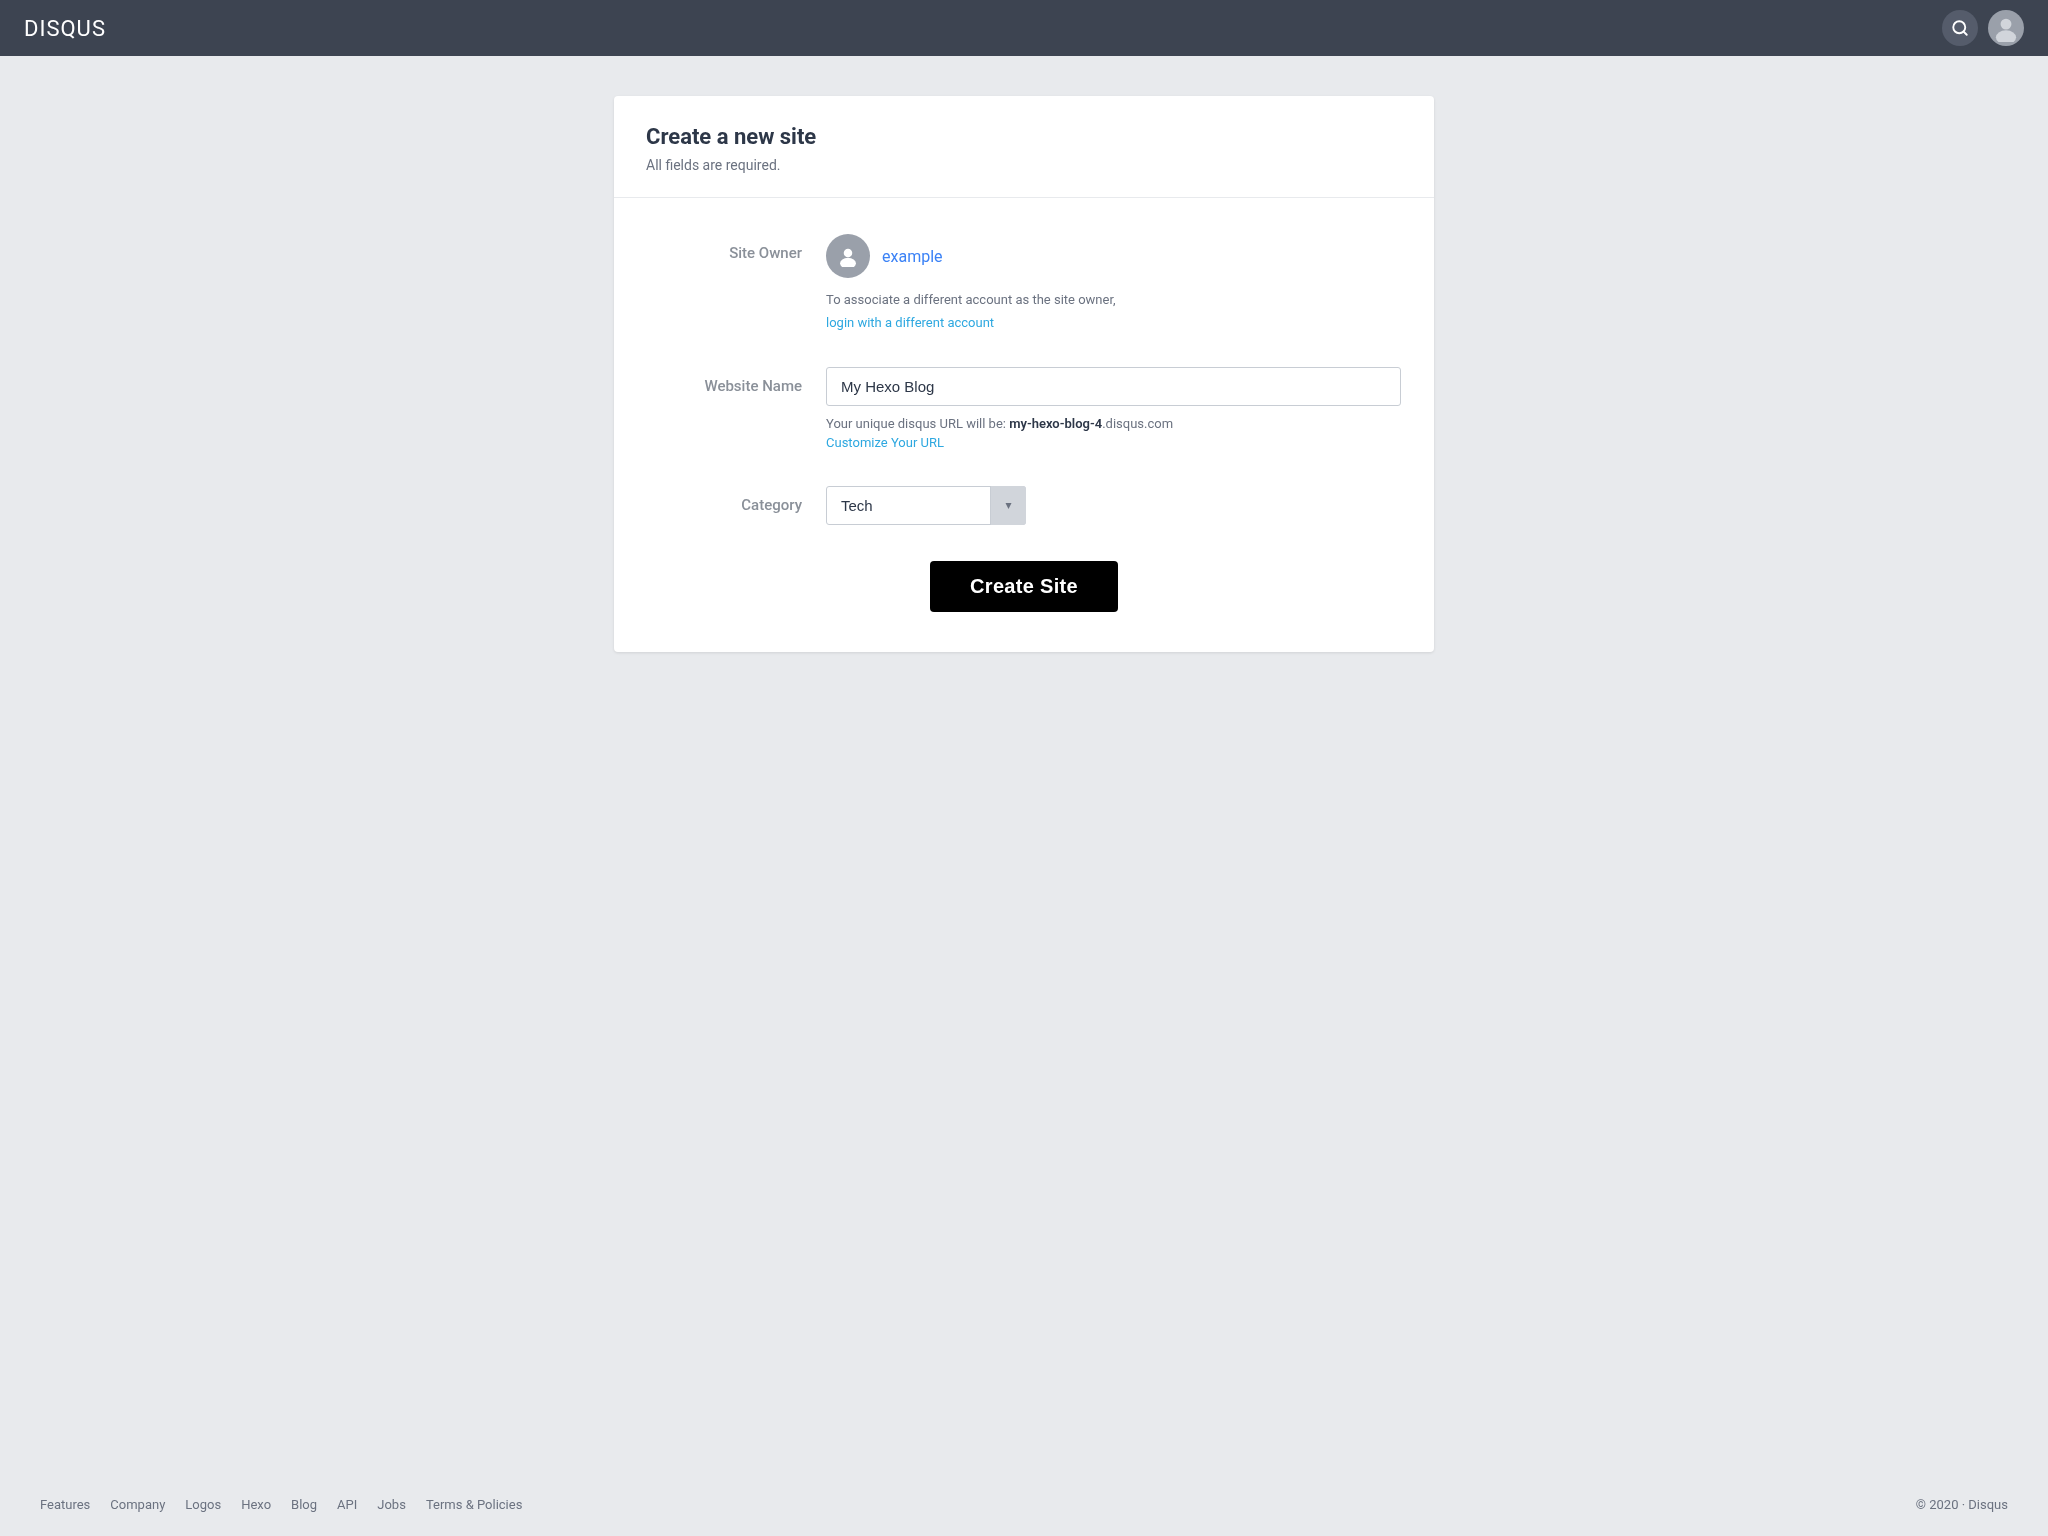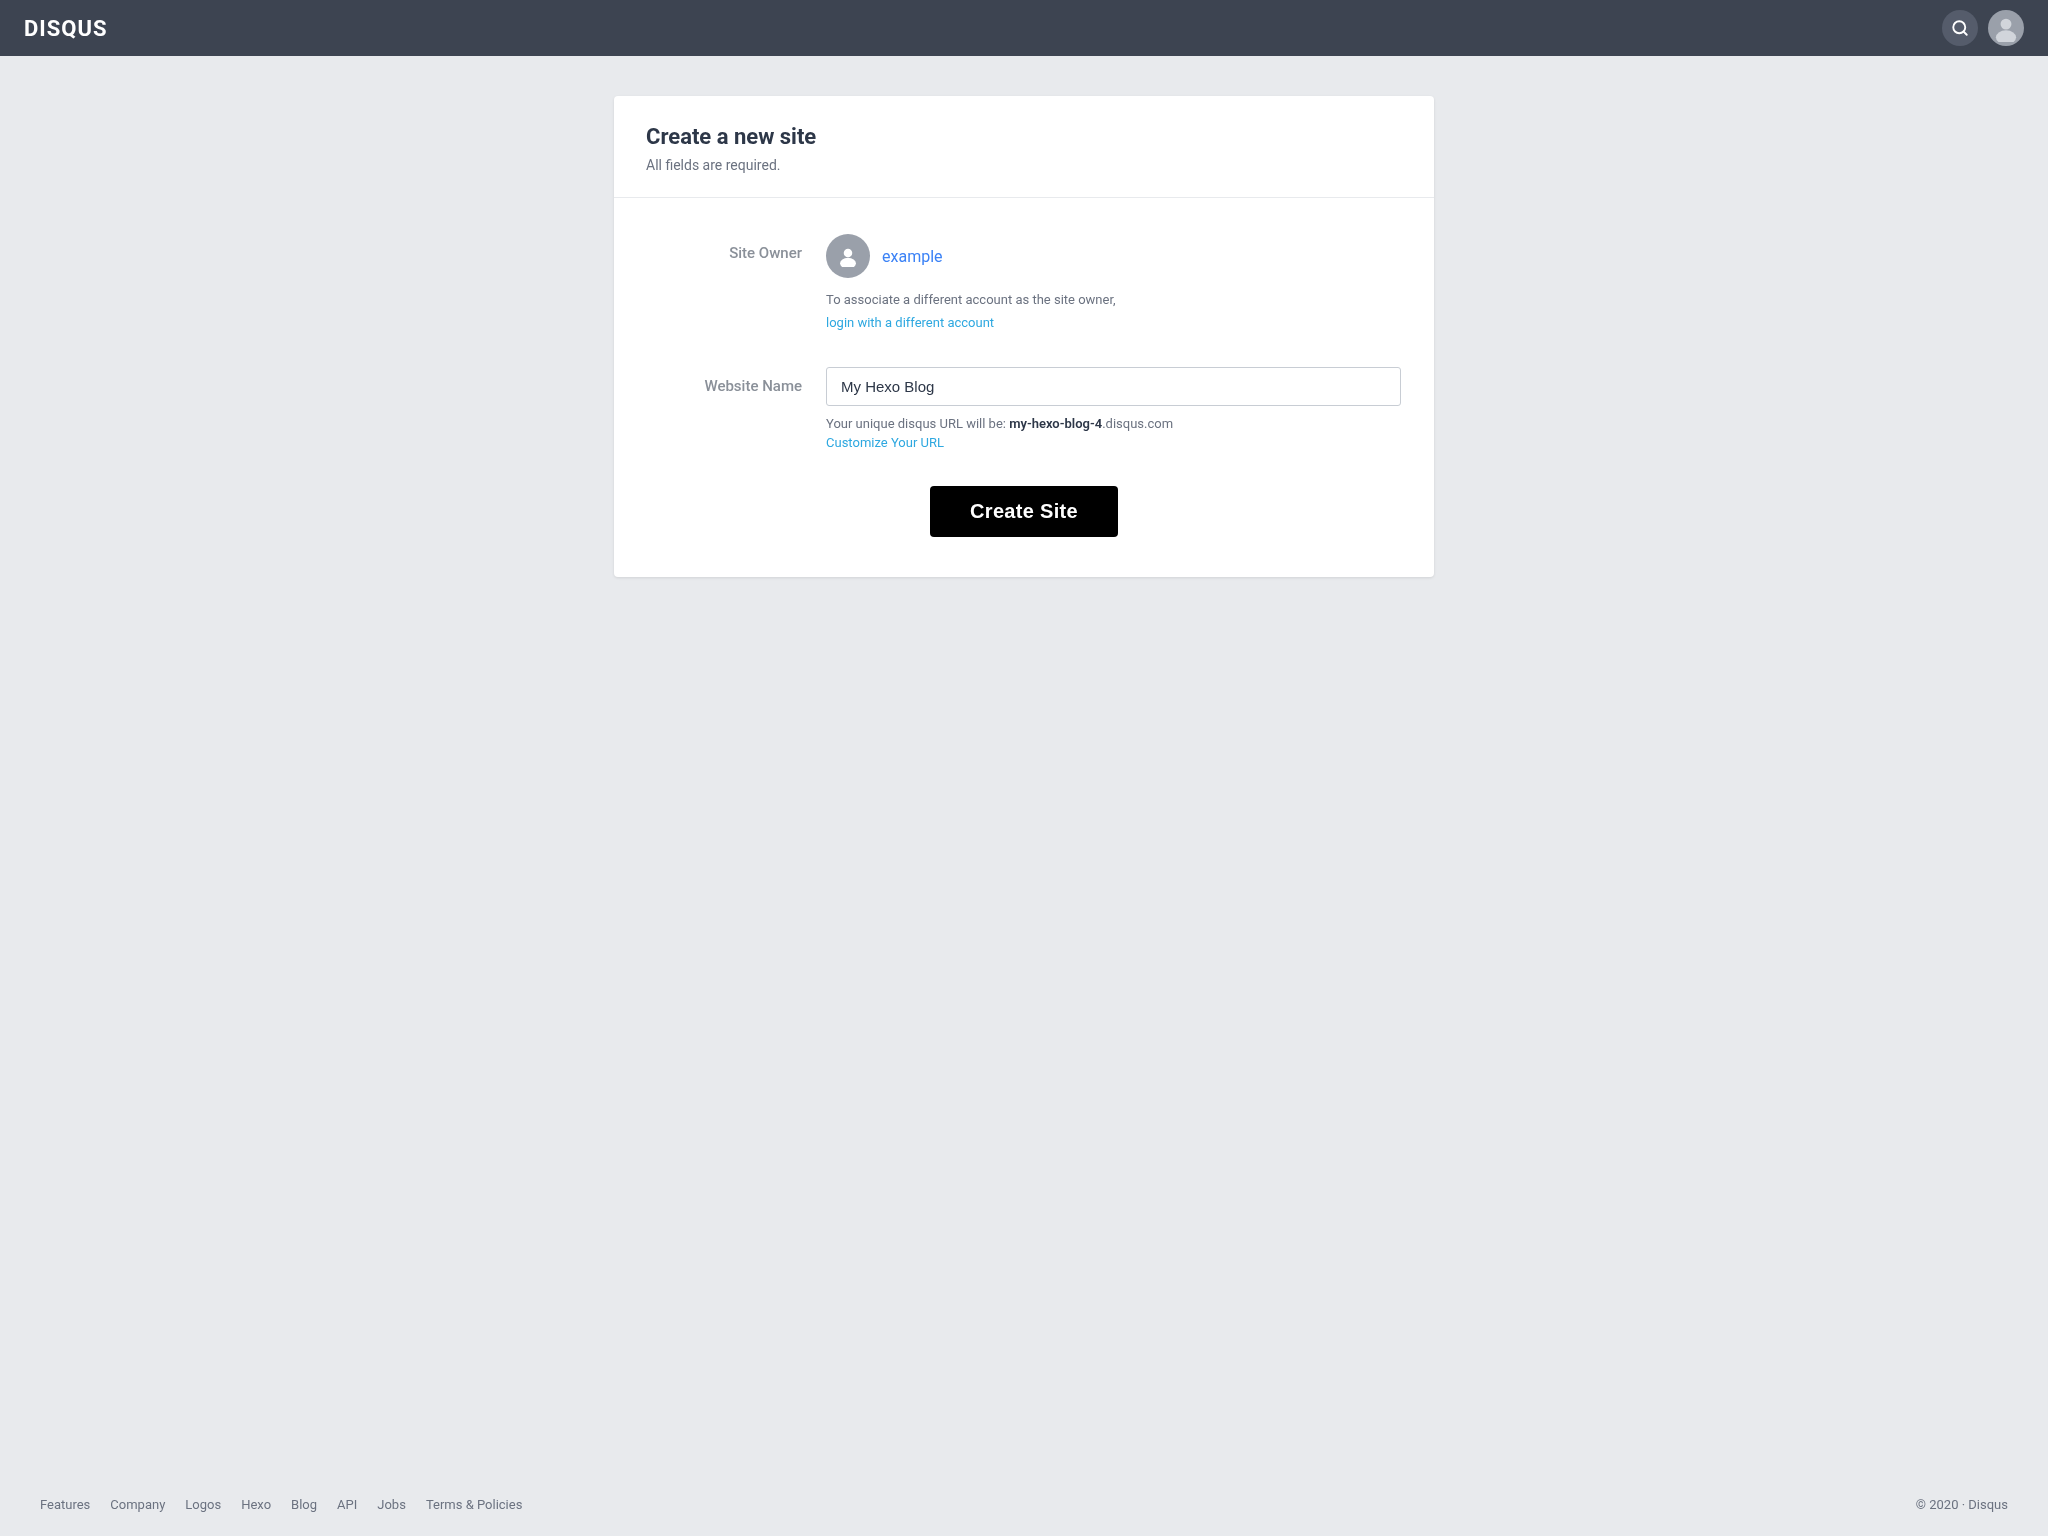--- a/index.html
+++ b/index.html
@@ -19,21 +19,21 @@
       display: flex;
       align-items: center;
       justify-content: space-between;
       padding: 0 24px;
       flex-shrink: 0;
     }
 
     .header-logo {
       color: #ffffff;
       font-size: 22px;
-      font-weight: 700;
+      font-weight: 400;
       letter-spacing: 1px;
     }
 
     .header-icons {
       display: flex;
       align-items: center;
       gap: 10px;
     }
 
     .header-icon-btn {
@@ -347,20 +347,38 @@
         <div class="form-field">
           <input type="text" class="text-input" value="My Hexo Blog" style="">
           <p class="url-preview">
             <span>Your unique disqus URL will be:</span>
             <strong>my-hexo-blog-4</strong><span>.disqus.com</span>
           </p>
           <a class="customize-link">Customize Your URL</a>
         </div>
       </div>
 
+      <div class="form-row">
+        <label class="form-label">Category</label>
+        <div class="form-field">
+          <div class="select-wrapper">
+            <select class="category-select">
+              <option value="Tech" selected="">Tech</option>
+              <option value="News">News</option>
+              <option value="Sports">Sports</option>
+              <option value="Entertainment">Entertainment</option>
+              <option value="Science">Science</option>
+              <option value="Other">Other</option>
+            </select>
+            <div class="select-arrow">
+              <span class="select-arrow-icon">▾</span>
+            </div>
+          </div>
+        </div>
+      </div>
 
       <div class="btn-row">
         <button class="create-btn">Create Site</button>
       </div>
 
     </div>
   </div>
 </main>
 
 <footer class="footer">

